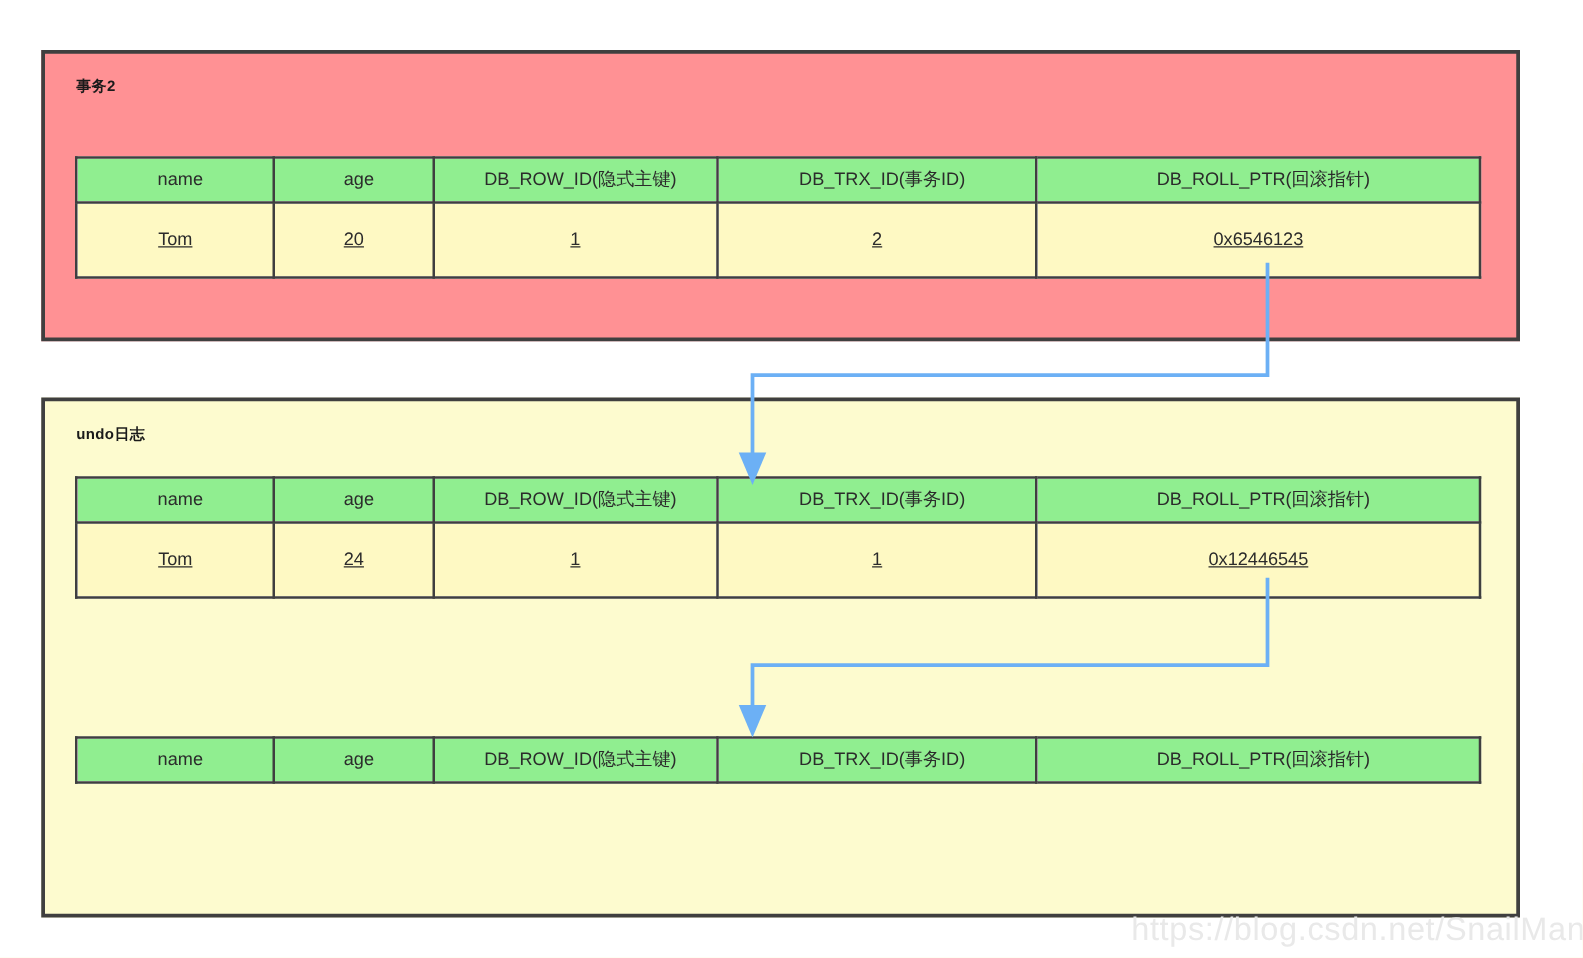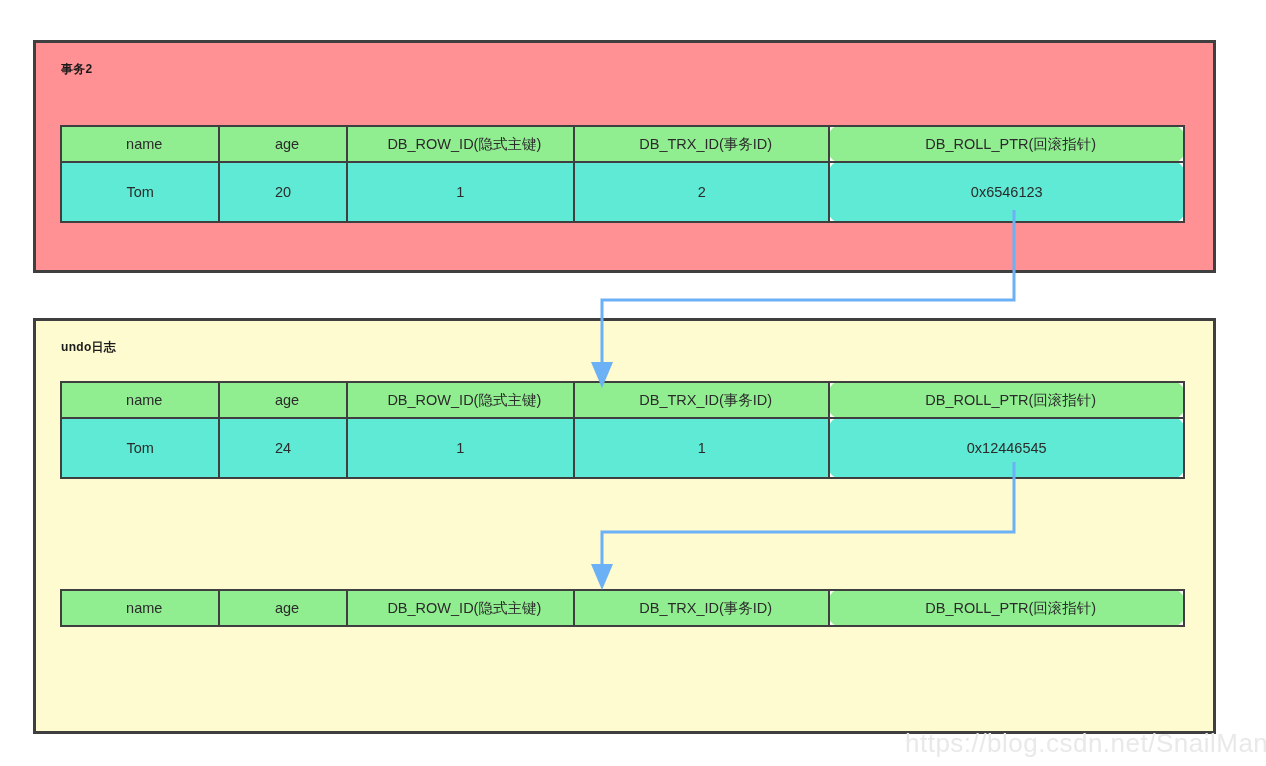--- a/index.html
+++ b/index.html
@@ -73,31 +73,32 @@
     overflow: hidden;
     white-space: nowrap;
   }
   .rowtable tr.head td {
     background: #90ee90;
     height: 34px;
     line-height: 34px;
     padding-left: 8px;
   }
   .rowtable tr.body td {
-    background: #5eead4;
+    background: #fef9c3;
     height: 58px;
     line-height: 58px;
+    text-decoration: underline;
   }
 
   
   .col-name { width: 152px; }
   .col-age  { width: 122px; }
   .col-row  { width: 218px; }
   .col-trx  { width: 245px; }
-  .col-ptr  { width: 340px; border-radius: 10px; }
+  .col-ptr  { width: 340px; }
 
   
   #table-txn2    { left: 60px; top: 125px;  width: 1125px; }
   #table-undo-1  { left: 60px; top: 381px;  width: 1125px; }
   #table-undo-2  { left: 60px; top: 589px;  width: 1125px; }
 
   
   .connector {
     position: absolute;
     pointer-events: none;

